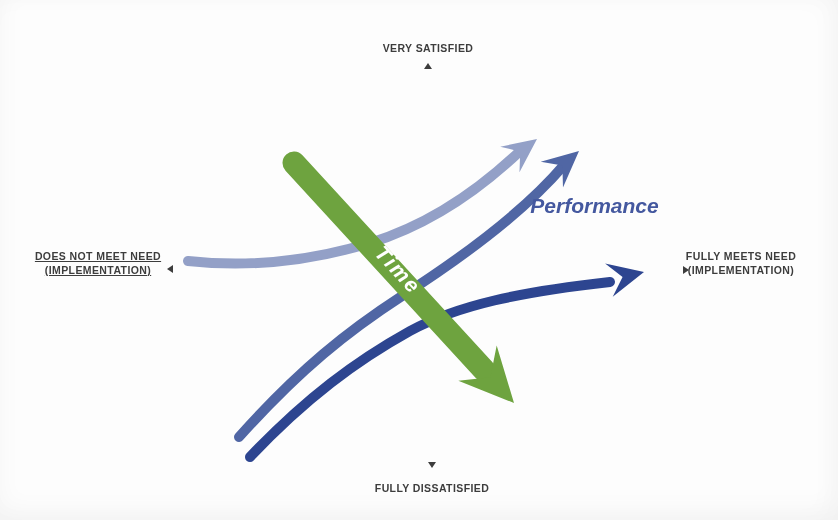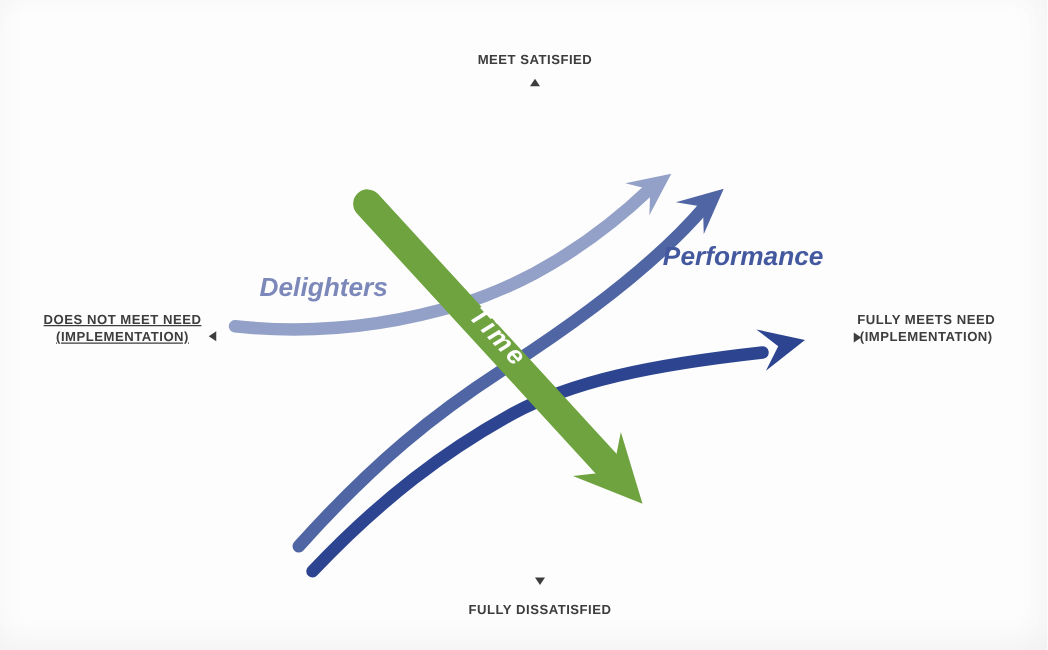--- a/index.html
+++ b/index.html
@@ -65,34 +65,33 @@
 
     <path d="M 294 163 L 484 370" fill="none" style="stroke:var(--c-time_green,#6ea33f)" stroke-width="23" stroke-linecap="round"></path>
     <path d="M 0 0 L -54 26 L -35 0 L -54 -26 Z" transform="translate(514,403) rotate(47.5)" style="fill:var(--c-time_green,#6ea33f)"></path>
 
     <path d="M 424 69 L 432 69 L 428 63 Z" style="fill:var(--c-axis_text,#3d3d3d)"></path>
     <path d="M 428 462 L 436 462 L 432 468 Z" style="fill:var(--c-axis_text,#3d3d3d)"></path>
     <path d="M 173 265 L 173 273 L 167 269 Z" style="fill:var(--c-axis_text,#3d3d3d)"></path>
     <path d="M 683 266 L 683 274 L 689 270 Z" style="fill:var(--c-axis_text,#3d3d3d)"></path>
   </svg>
 
-  <div class="axis-label" style="left:343px;top:41px;">MEET SATISFIED</div>
+  <div class="axis-label" style="left:343px;top:41px;">VERY SATISFIED</div>
 
   <div class="axis-label" style="left:347px;top:481px;">FULLY DISSATISFIED</div>
 
   <div class="axis-label" style="left:13px;top:249px;text-decoration:underline;">
     <span style="display:block">DOES NOT MEET NEED</span>
     <span style="display:block">(IMPLEMENTATION)</span>
   </div>
 
   <div class="axis-label" style="left:656px;top:249px;">
     <span style="display:block">FULLY MEETS NEED</span>
     <span style="display:block">(IMPLEMENTATION)</span>
   </div>
 
-  <div id="delighters-label" class="curve-label" style="left:189px;top:219px;width:140px;">Delighters</div>
 
   <div id="performance-label" class="curve-label" style="left:512px;top:194px;width:165px;">Performance</div>
 
 
   <div id="time-label">Time</div>
 
 </div>
 
 </body></html>

